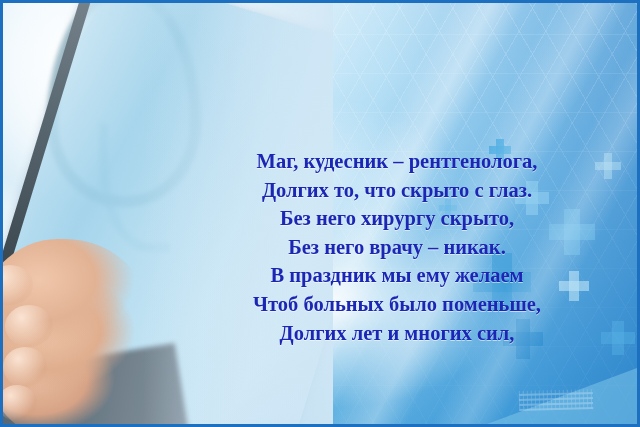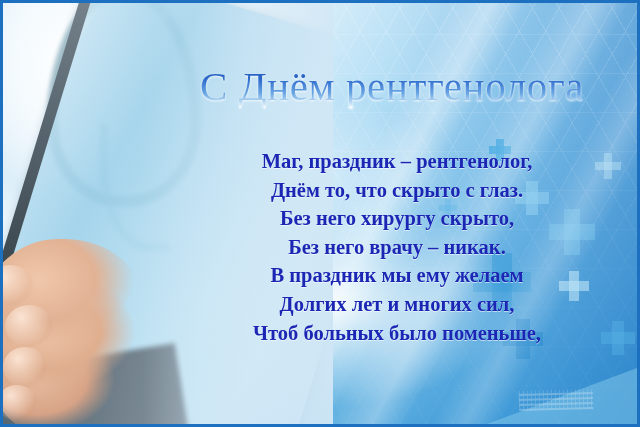--- a/index.html
+++ b/index.html
@@ -271,26 +271,25 @@
         <div class="knuckle" style="left: 8px; top: 26px; width: 46px; height: 40px;"></div>
         <div class="knuckle" style="left: 26px; top: 66px; width: 48px; height: 42px;"></div>
         <div class="knuckle" style="left: 24px; top: 108px; width: 44px; height: 40px;"></div>
         <div class="knuckle" style="left: 18px; top: 146px; width: 40px; height: 36px;"></div>
       </div>
     <div id="photo-feather"></div>
   </div>
 
   <div id="corner-fold"></div>
 
-  <div id="title">С Днём рентгенолога</div>
 
   <div id="verse">
-    <div>Маг, праздник – рентгенолог,</div>
-    <div>Днём то, что скрыто с глаз.</div>
+    <div>Маг, кудесник – рентгенолога,</div>
+    <div>Долгих то, что скрыто с глаз.</div>
     <div>Без него хирургу скрыто,</div>
     <div>Без него врачу – никак.</div>
     <div>В праздник мы ему желаем</div>
+    <div>Чтоб больных было поменьше,</div>
     <div>Долгих лет и многих сил,</div>
-    <div>Чтоб больных было поменьше,</div>
   </div>
 
   <div id="watermark"></div>
 </div>
 
 </body></html>

